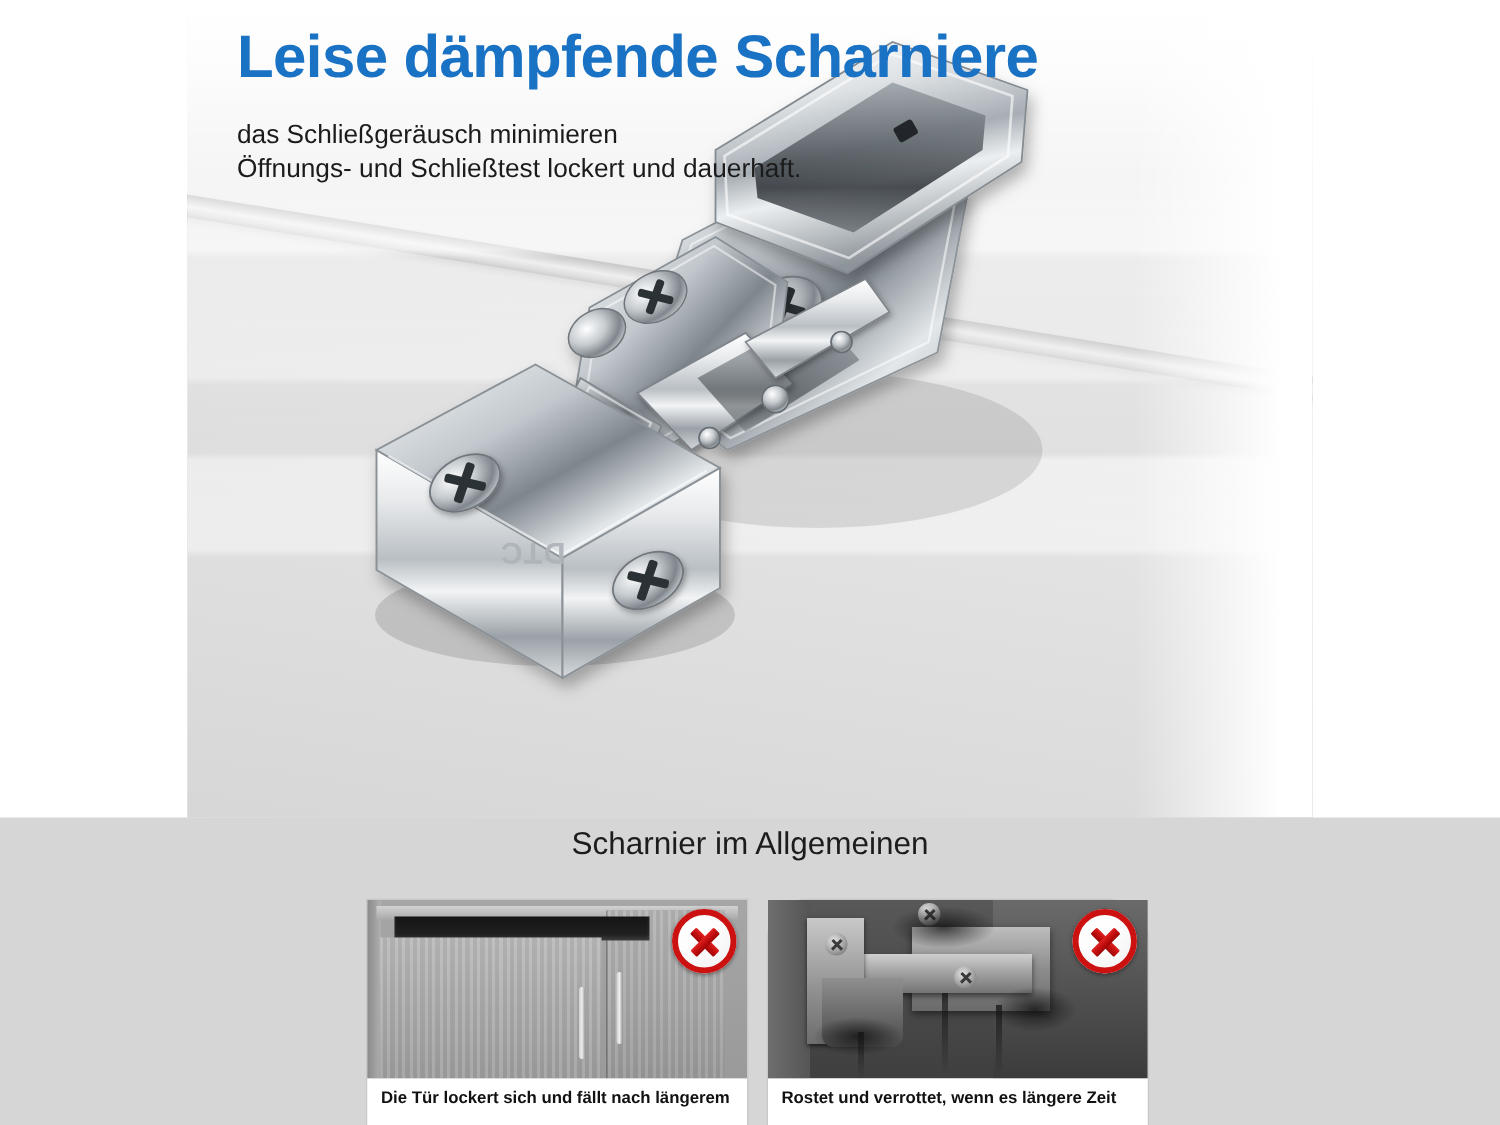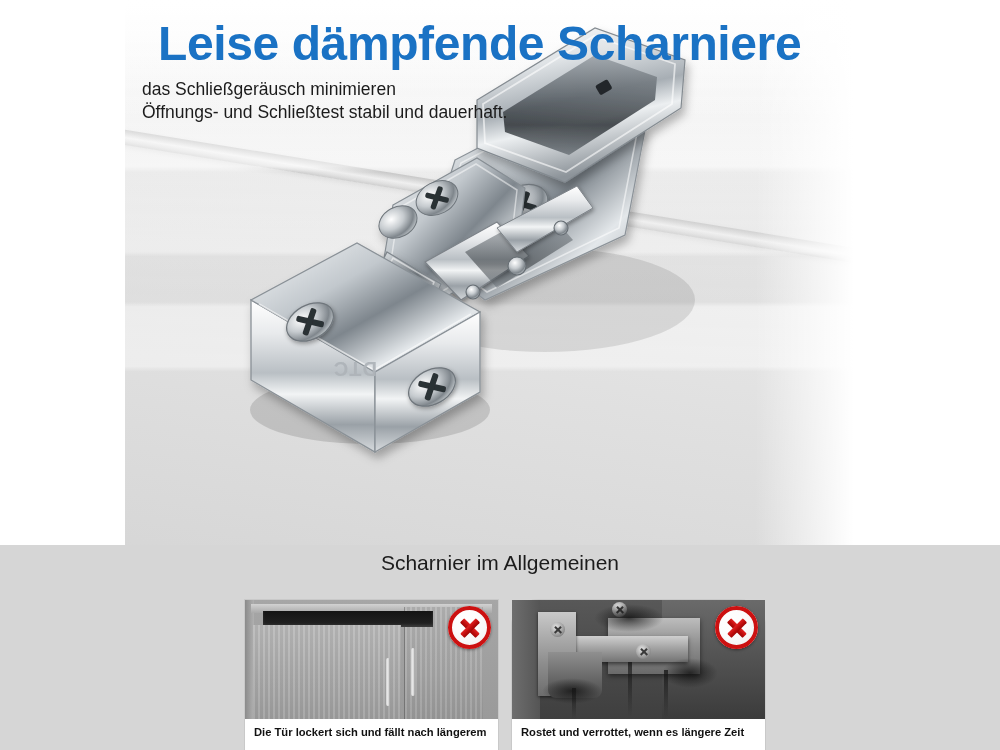--- a/index.html
+++ b/index.html
@@ -50,25 +50,25 @@
     background:linear-gradient(90deg,rgba(255,255,255,0) 0%,#ffffff 82%);
   }
   .plate-fade-t {
     position:absolute; left:0; top:0; width:100%; height:120px;
     background:linear-gradient(180deg,#ffffff 0%,rgba(255,255,255,0) 100%);
   }
 
   
   #title {
     position:absolute; left:158px; top:16px; width:700px;
-    font-size:48px; font-weight:bold; letter-spacing:-.4px;
+    font-size:40px; font-weight:bold; letter-spacing:-.4px;
     color:#1a72c4; white-space:nowrap;
   }
   #subcopy {
-    position:absolute; left:142px; top:78px; width:560px;
+    position:absolute; left:158px; top:78px; width:560px;
     font-size:17.5px; line-height:22.5px; color:#1b1b1b; font-weight:400;
   }
   #subcopy div { white-space:nowrap; }
 
   
   #hinge { position:absolute; left:0; top:0; width:750px; height:545px; }
 
   
   #lower {
     position:absolute; left:0; top:545px; width:1000px; height:205px;
@@ -347,21 +347,21 @@
       </g>
 
       <text id="brandmark" x="252" y="362" font-family="Liberation Sans, sans-serif" font-size="20" font-weight="bold" letter-spacing="1" fill="#aeb4b9" opacity=".95" transform="rotate(180 252 362)">DTC</text>
     </svg>
   </div>
 
   <h1 id="title" style="color: rgb(26, 114, 196);">Leise dämpfende Scharniere</h1>
 
   <div id="subcopy">
     <div>das Schließgeräusch minimieren</div>
-    <div>Öffnungs- und Schließtest stabil und dauerhaft.</div>
+    <div>Öffnungs- und Schließtest lockert und dauerhaft.</div>
   </div>
 </div>
 
 <div id="lower">
 
   <div id="section-title">Scharnier im Allgemeinen</div>
 
   <div class="card left">
     <div class="card-photo">
       <div class="cab-wrap">

